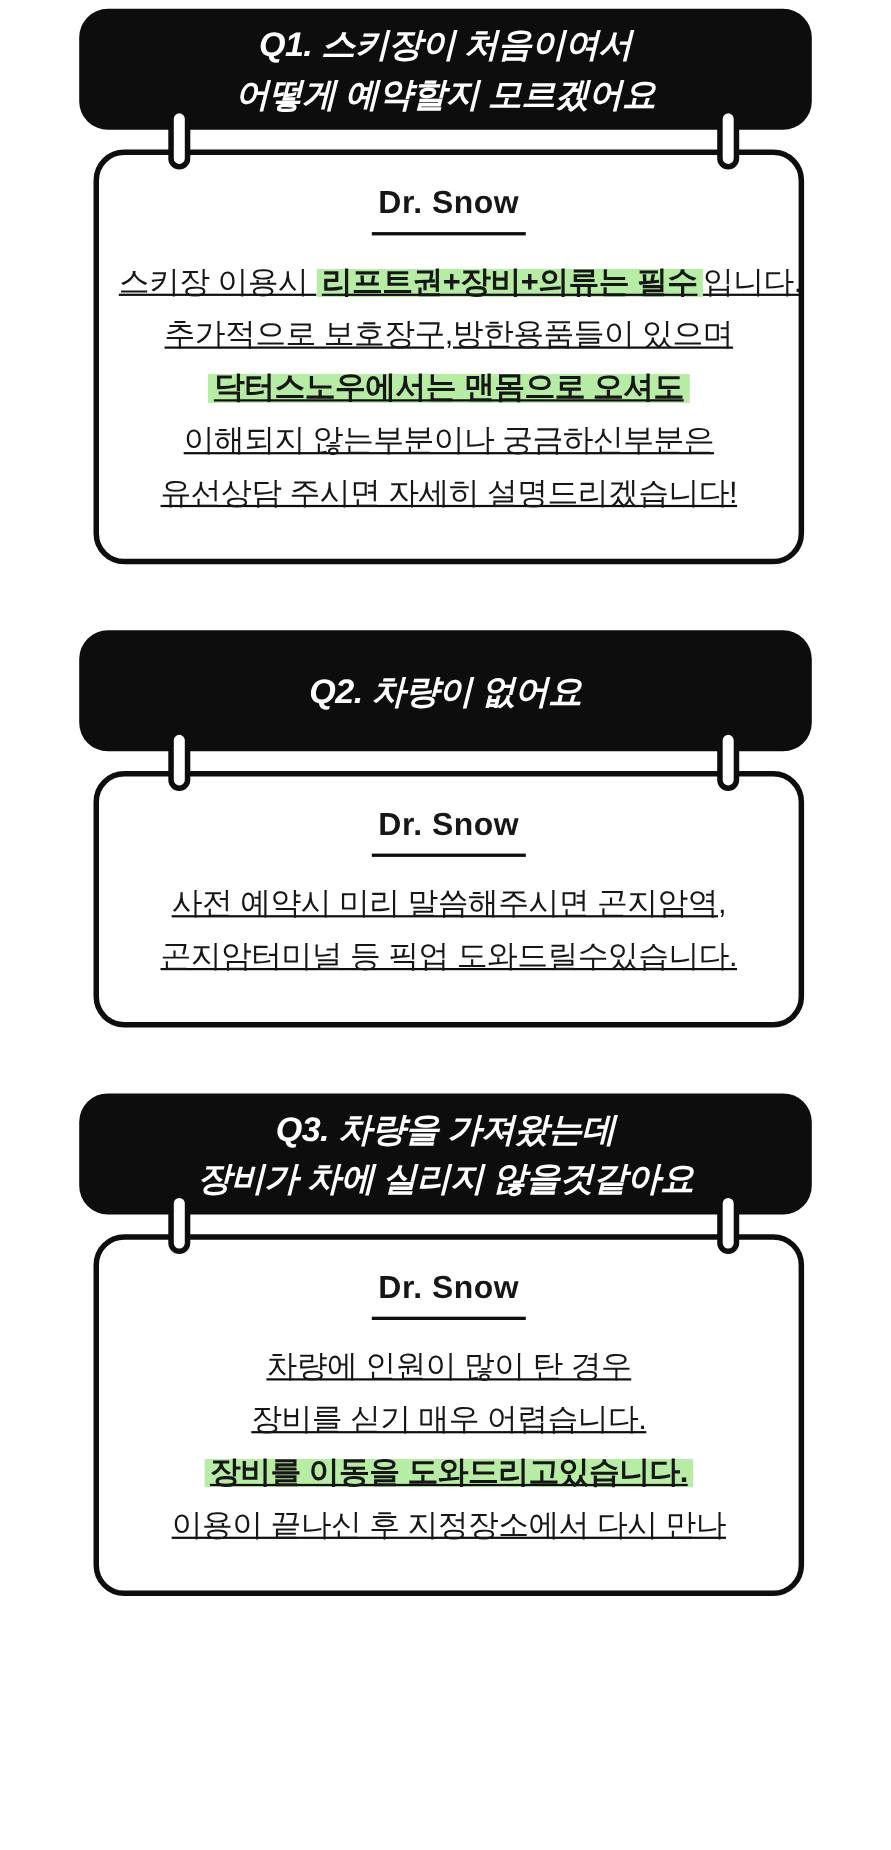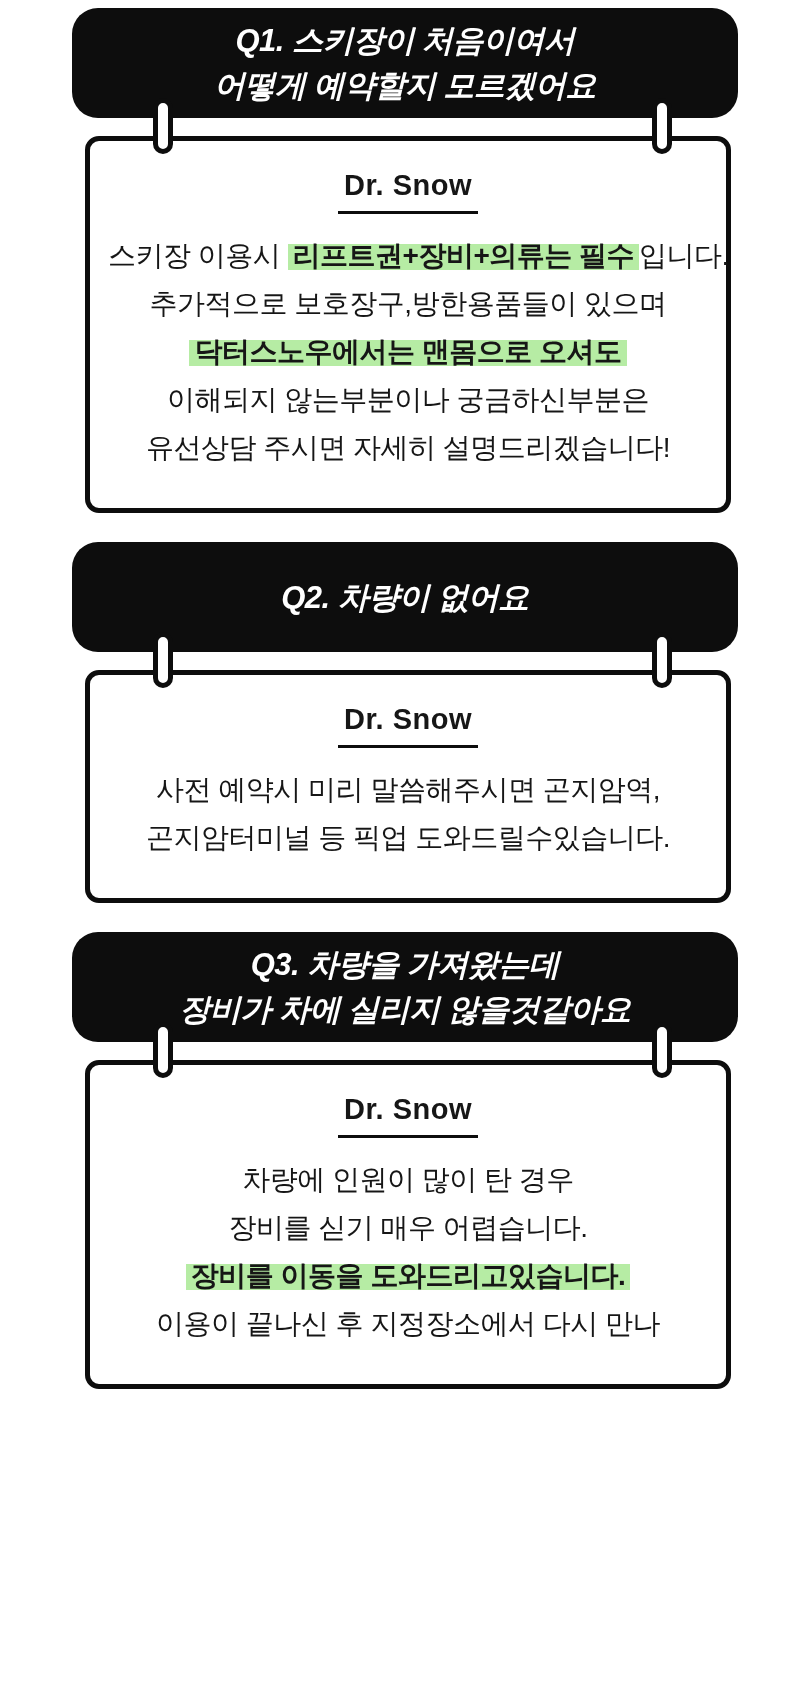--- a/index.html
+++ b/index.html
@@ -9,21 +9,21 @@
   }
   *{box-sizing:border-box;}
   html,body{margin:0;padding:0;}
   body{
     width:810px;height:1682px;overflow:hidden;
     background:var(--paper);
     font-family:"Liberation Sans",sans-serif;
     color:var(--ink);
   }
   #app{padding-top:8px;}
-  .faq + .faq{margin-top:29px;}
+  .faq + .faq{margin-top:60px;}
 
   
   .qbox{
     margin:0 72px;
     min-height:110px;
     background:var(--ink);
     border-radius:26px;
     display:flex;flex-direction:column;justify-content:center;align-items:center;
     padding:8px 10px;
     font-style:italic;
@@ -49,35 +49,35 @@
     border-radius:13px;
     z-index:3;
   }
   .pin-l{left:153px;}
   .pin-r{left:652px;}
   .card{
     margin-left:85px;
     width:646px;
     background:#ffffff;
     border:5px solid var(--ink);
-    border-radius:14px;
+    border-radius:28px;
     padding:26px 18px 36px;
     position:relative;z-index:1;
   }
   .dr{
     display:table;
     margin:0 auto;
     font-size:29px;
     font-weight:600;
     letter-spacing:0.5px;
     padding:2px 6px 9px;
     border-bottom:3px solid var(--ink);
     color:#161616;
   }
-  .lines{margin-top:18px;}
+  .lines{margin-top:18px;text-decoration:underline;}
   .line{
     font-size:28px;
     line-height:48px;
     font-weight:500;
     text-align:center;
     color:#161616;
     letter-spacing:-0.5px;
     white-space:nowrap;
   }
   .seg{}

